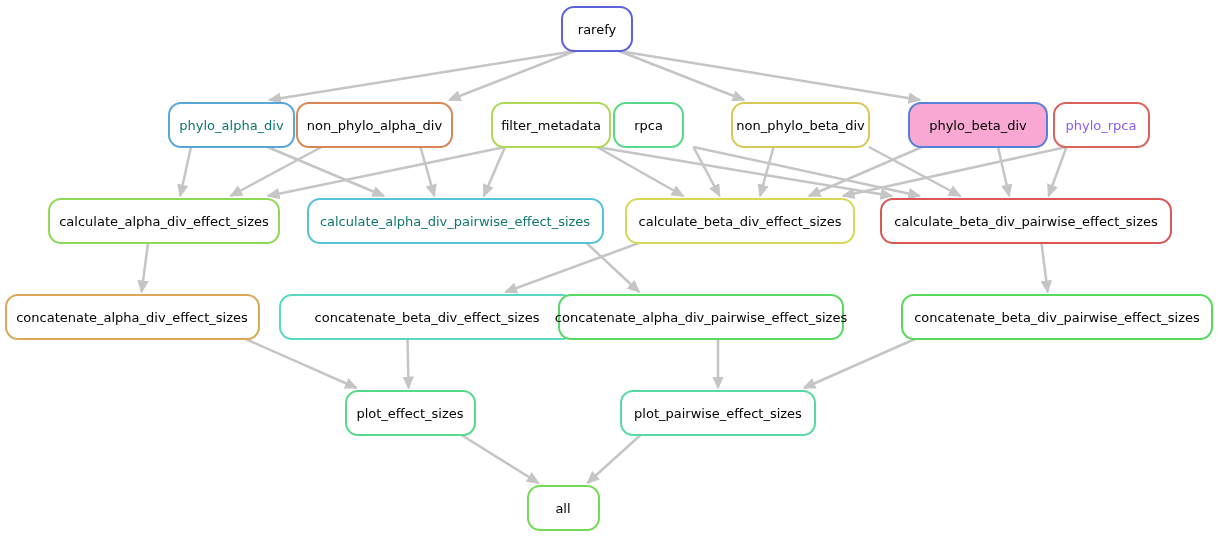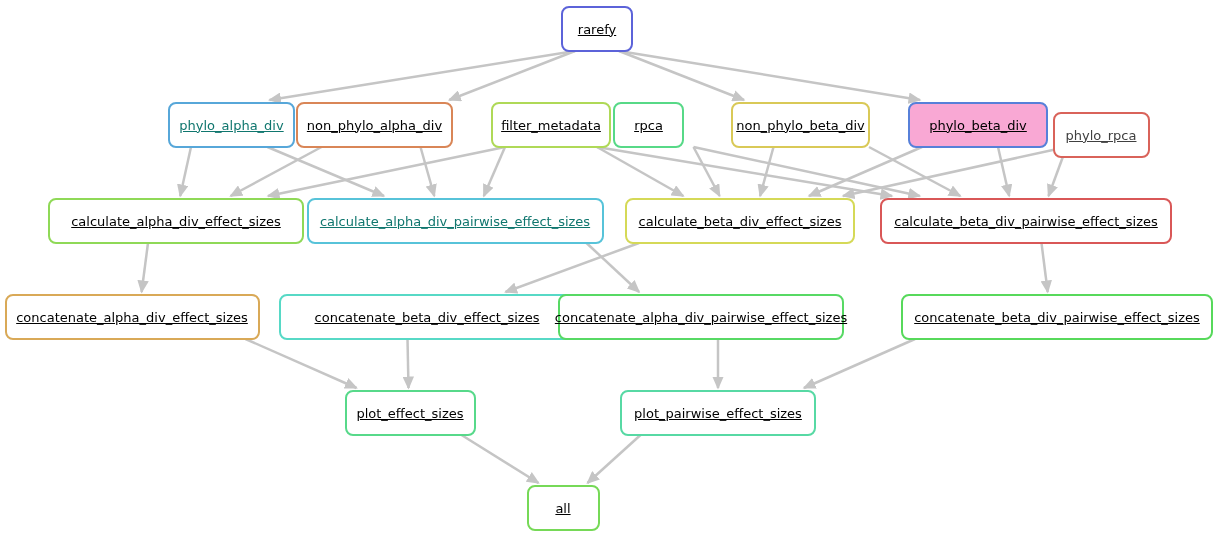--- a/index.html
+++ b/index.html
@@ -22,29 +22,28 @@
     width: 1218px;
     height: 539px;
     pointer-events: none;
   }
   .node {
     position: absolute;
     box-sizing: border-box;
     height: 46px;
     background: #ffffff;
     border: 2.5px solid #888;
-    border-radius: 8px;
+    border-radius: 13px;
     display: flex;
     align-items: center;
     justify-content: center;
     font-size: 13px;
     color: #000000;
     white-space: nowrap;
     z-index: 2;
-    text-decoration: underline;
   }
 </style>
 </head>
 <body>
 
 <div id="canvas" style="background: rgb(255, 255, 255);">
   <svg id="edges" xmlns="http://www.w3.org/2000/svg">
     <defs>
       <marker id="arrowhead" markerWidth="5.6" markerHeight="4.6" refX="4.6" refY="2.3" orient="auto">
         <path d="M0,0 L5.2,2.3 L0,4.6 z" fill="#c5c5c5"></path>
@@ -84,22 +83,22 @@
       </g>
   </svg>
   <div id="nodes">
       <div class="node" style="left: 561px; top: 6px; width: 72px; border-color: rgb(92, 99, 217); color: rgb(0, 0, 0); background: rgb(255, 255, 255);">rarefy</div>
       <div class="node" style="left: 168px; top: 102px; width: 127px; border-color: rgb(87, 167, 217); color: #0f766e; background: rgb(255, 255, 255);">phylo_alpha_div</div>
       <div class="node" style="left: 296px; top: 102px; width: 157px; border-color: rgb(217, 134, 87); color: rgb(0, 0, 0); background: rgb(255, 255, 255);">non_phylo_alpha_div</div>
       <div class="node" style="left: 491px; top: 102px; width: 120px; border-color: rgb(175, 217, 87); color: rgb(0, 0, 0); background: rgb(255, 255, 255);">filter_metadata</div>
       <div class="node" style="left: 613px; top: 102px; width: 71px; border-color: rgb(87, 217, 135); color: #000000; background: rgb(255, 255, 255);">rpca</div>
       <div class="node" style="left: 731px; top: 102px; width: 139px; border-color: rgb(217, 201, 87); color: rgb(0, 0, 0); background: rgb(255, 255, 255);">non_phylo_beta_div</div>
       <div class="node" style="left: 908px; top: 102px; width: 140px; border-color: rgb(87, 128, 217); color: rgb(0, 0, 0); background: #f9a8d4;">phylo_beta_div</div>
-      <div class="node" style="left: 1052.5px; top: 112px; width: 97px; border-color: rgb(217, 99, 90); color: #404040; background: rgb(255, 255, 255); text-align: right;">phylo_rpca</div>
-      <div class="node" style="left: 48px; top: 198px; width: 256px; border-color: rgb(143, 217, 87); color: rgb(0, 0, 0); background: rgb(255, 255, 255);">calculate_alpha_div_effect_sizes</div>
+      <div class="node" style="left: 1052.5px; top: 102px; width: 97px; border-color: rgb(217, 99, 90); color: #8b5cf6; background: rgb(255, 255, 255); text-align: right;">phylo_rpca</div>
+      <div class="node" style="left: 48px; top: 198px; width: 232px; border-color: rgb(143, 217, 87); color: rgb(0, 0, 0); background: rgb(255, 255, 255);">calculate_alpha_div_effect_sizes</div>
       <div class="node" style="left: 306.5px; top: 198px; width: 297px; border-color: rgb(87, 195, 217); color: #0f766e; background: rgb(255, 255, 255);">calculate_alpha_div_pairwise_effect_sizes</div>
       <div class="node" style="left: 625px; top: 198px; width: 230px; border-color: rgb(213, 217, 87); color: rgb(0, 0, 0); background: rgb(255, 255, 255);">calculate_beta_div_effect_sizes</div>
       <div class="node" style="left: 880px; top: 198px; width: 292px; border-color: rgb(217, 87, 87); color: rgb(0, 0, 0); background: rgb(255, 255, 255);">calculate_beta_div_pairwise_effect_sizes</div>
       <div class="node" style="left: 4.5px; top: 294px; width: 255px; border-color: rgb(217, 169, 87); color: rgb(0, 0, 0); background: rgb(255, 255, 255);">concatenate_alpha_div_effect_sizes</div>
       <div class="node" style="left: 279px; top: 294px; width: 296px; border-color: rgb(87, 217, 198); color: rgb(0, 0, 0); background: rgb(255, 255, 255);">concatenate_beta_div_effect_sizes</div>
       <div class="node" style="left: 558px; top: 294px; width: 286px; border-color: rgb(87, 217, 100); color: rgb(0, 0, 0); background: rgb(255, 255, 255);">concatenate_alpha_div_pairwise_effect_sizes</div>
       <div class="node" style="left: 901px; top: 294px; width: 312px; border-color: rgb(87, 217, 91); color: rgb(0, 0, 0); background: rgb(255, 255, 255);">concatenate_beta_div_pairwise_effect_sizes</div>
       <div class="node" style="left: 344.5px; top: 390px; width: 131px; border-color: rgb(87, 217, 138); color: rgb(0, 0, 0); background: rgb(255, 255, 255);">plot_effect_sizes</div>
       <div class="node" style="left: 620px; top: 390px; width: 196px; border-color: rgb(87, 217, 164); color: rgb(0, 0, 0); background: rgb(255, 255, 255);">plot_pairwise_effect_sizes</div>
       <div class="node" style="left: 526.5px; top: 485px; width: 73px; border-color: rgb(118, 217, 87); color: rgb(0, 0, 0); background: rgb(255, 255, 255);">all</div>

